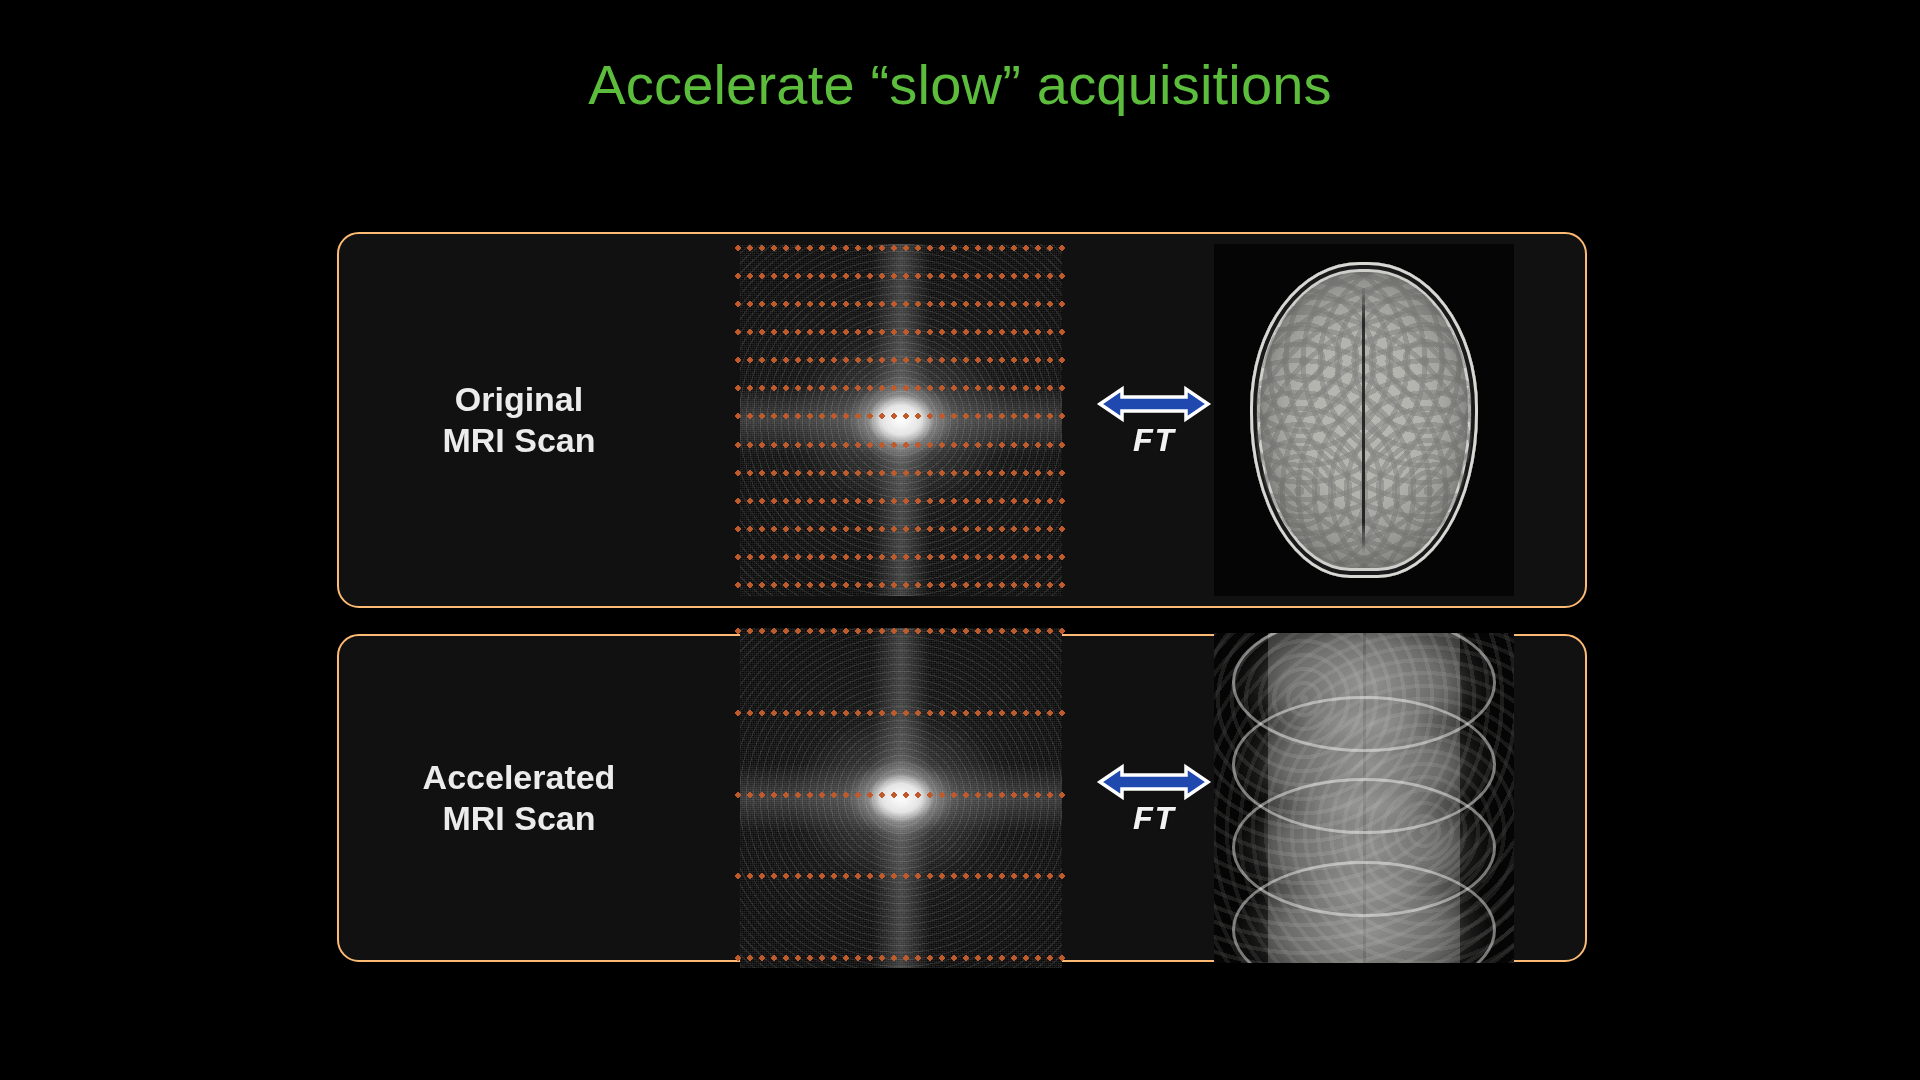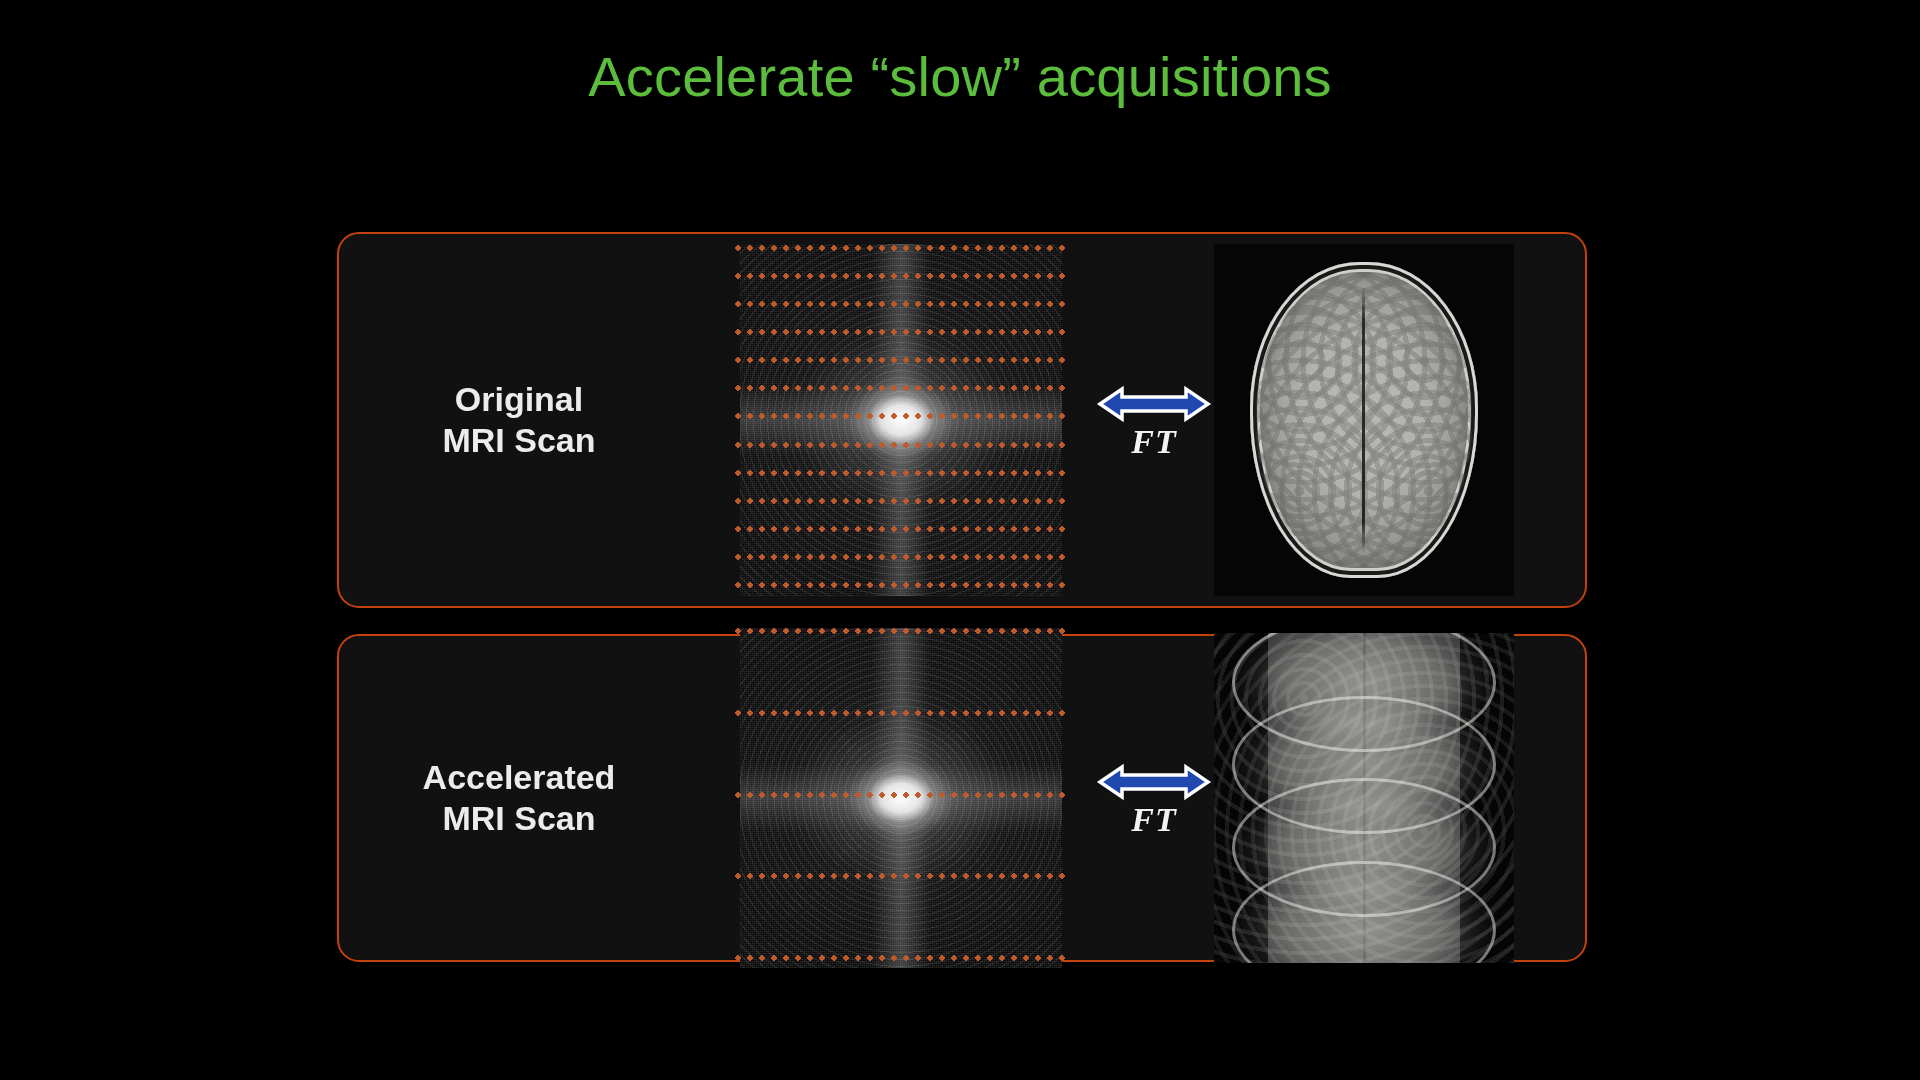--- a/index.html
+++ b/index.html
@@ -17,37 +17,37 @@
   .slide {
     position: relative;
     width: 1920px;
     height: 1080px;
     background: #000000;
   }
 
   
   .title {
     position: absolute;
-    top: 44px;
+    top: 52px;
     left: 0;
     width: 1920px;
     text-align: center;
     color: #5cbd3c;
     font-size: 56px;
     font-weight: 400;
     letter-spacing: 0.2px;
     font-family: "Liberation Sans", sans-serif;
     white-space: nowrap;
   }
 
   
   .panel {
     position: absolute;
     background: #111111;
-    border: 2px solid #c2410c;
+    border: 2px solid #fdba74;
     border-radius: 22px;
     box-sizing: border-box;
   }
   #panel-original {
     left: 337px;
     top: 232px;
     width: 1250px;
     height: 376px;
   }
   #panel-accelerated {
@@ -150,21 +150,21 @@
     transform: translateY(-50%);
     width: 120px;
     text-align: center;
   }
   #ft-original    { left: 755px; }
   #ft-accelerated { left: 755px; }
   .ft-arrow { display: block; margin: 0 auto; }
   .ft-label {
     display: block;
     color: #f2f2f2;
-    font-family: Liberation Serif, serif;
+    font-family: Liberation Mono, monospace;
     font-style: italic;
     font-size: 34px;
     font-weight: bold;
     line-height: 1;
     margin-top: -2px;
     text-shadow: 0 0 2px rgba(0,0,0,0.9);
     letter-spacing: 1px;
   }
 
   

